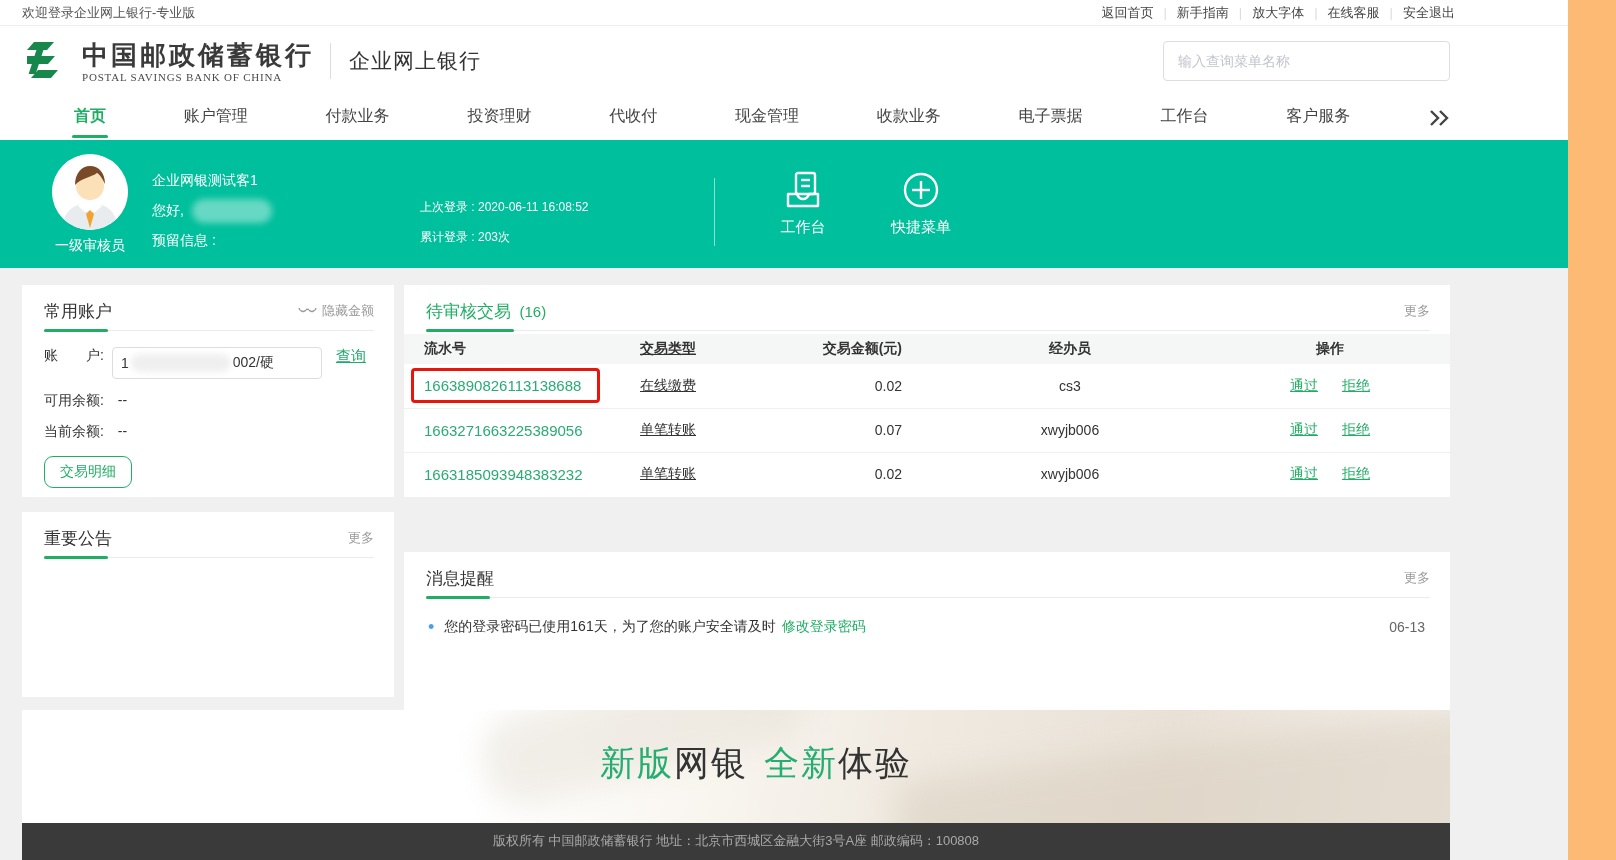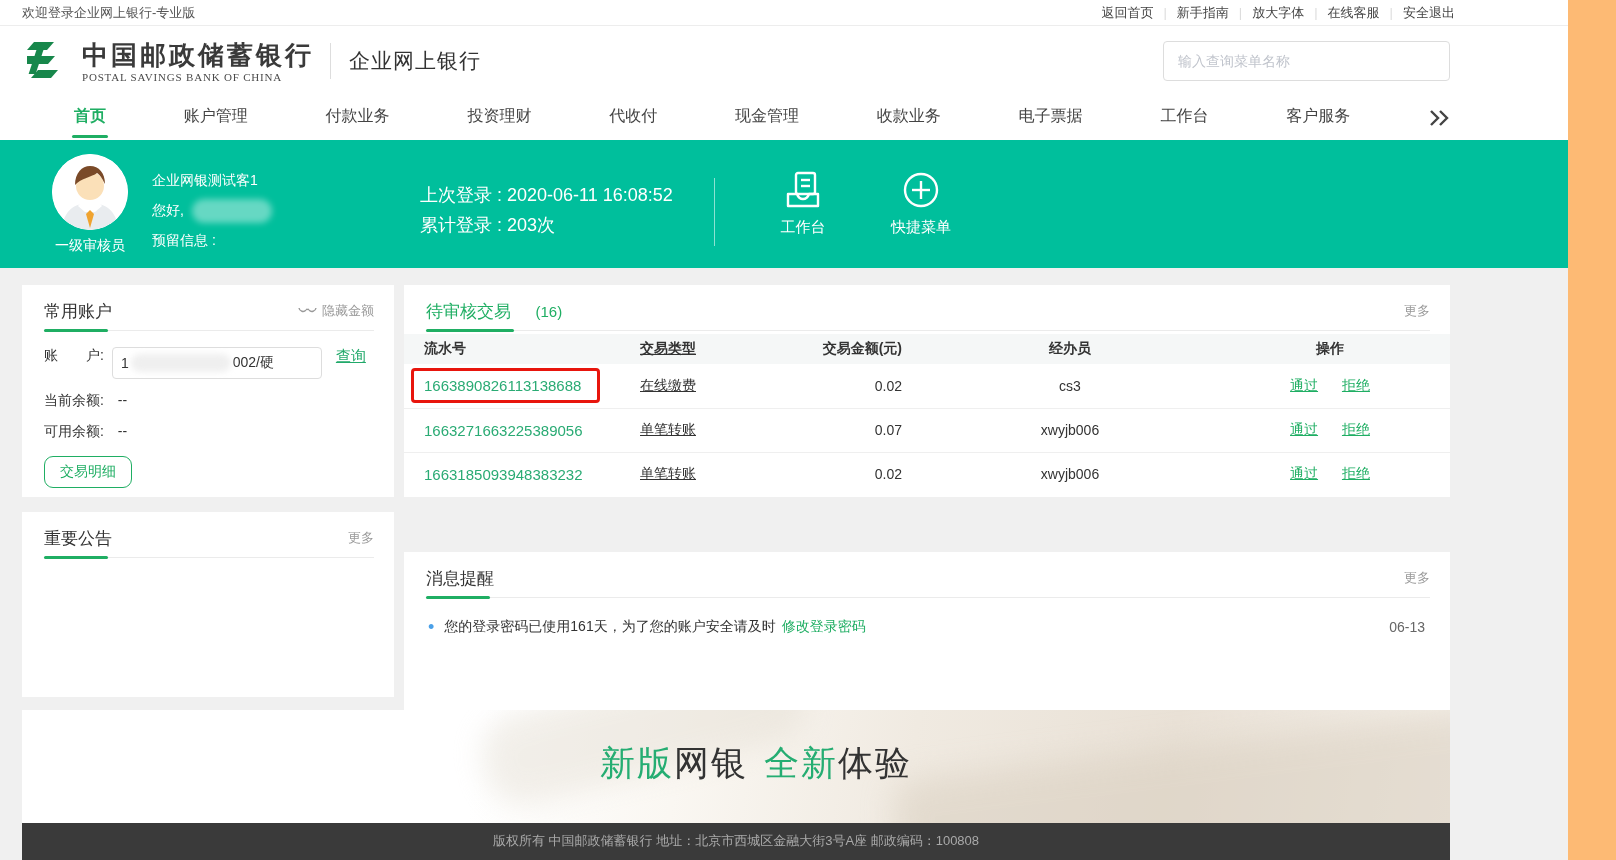--- a/index.html
+++ b/index.html
@@ -46,21 +46,21 @@
 
   
   .greenband{top:140px;height:128px;background:var(--teal);color:#fff;}
   .avatar-wrap{position:absolute;left:52px;top:14px;width:76px;text-align:center;}
   .avatar{width:76px;height:76px;border-radius:50%;overflow:hidden;background:#fff;}
   .avatar-role{margin-top:7px;font-size:14px;color:#fff;white-space:nowrap;}
   .uinfo{position:absolute;left:152px;top:26px;font-size:14px;}
   .uinfo .row{height:30px;display:flex;align-items:center;}
   .blur-pill{display:inline-block;width:80px;height:24px;margin-left:8px;
     background:rgba(255,255,255,.4);border-radius:12px;filter:blur(3px);}
-  .logininfo{position:absolute;left:420px;top:40px;font-size:18px;}
+  .logininfo{position:absolute;left:420px;top:52px;font-size:12px;}
   .logininfo .row{height:30px;display:flex;align-items:center;}
   .vdivider{position:absolute;left:714px;top:38px;width:1px;height:68px;
     background:rgba(255,255,255,.55);}
   .quick{position:absolute;top:30px;width:90px;text-align:center;cursor:pointer;}
   .quick .qicon{height:40px;display:flex;justify-content:center;align-items:center;}
   .quick .qlabel{margin-top:8px;font-size:15px;color:#fff;}
   .quick.q1{left:758px;} .quick.q2{left:876px;}
 
   
   .bodybg{top:268px;height:592px;background:var(--bg);}
@@ -68,21 +68,21 @@
   
   .card{position:absolute;background:#fff;}
   .card-accounts{left:22px;top:285px;width:372px;height:212px;}
   .card-pending{left:404px;top:285px;width:1046px;height:212px;}
   .card-notice{left:22px;top:512px;width:372px;height:185px;}
   .card-message{left:404px;top:512px;width:1046px;height:185px;margin-top:40px;}
   .card-head{display:flex;justify-content:space-between;align-items:center;
     padding:16px 20px 0 22px;height:36px;}
   .card-title{font-size:17px;font-weight:400;color:var(--ink);}
   .card-title.green{color:#1fae63;}
-  .count{font-weight:400;font-size:15px;margin-left:20px;}
+  .count{font-weight:400;font-size:15px;margin-left:4px;}
   .more{font-size:13px;color:#999;cursor:pointer;}
   .card-rule{position:relative;height:1px;background:var(--line);margin:9px 20px 0 22px;}
   .card-rule::before{content:"";position:absolute;left:0;top:-1px;height:3px;
     width:var(--seg,64px);background:#1fae63;border-radius:2px;}
   .hide-amount{display:flex;align-items:center;font-size:13px;color:#999;cursor:pointer;}
   .hide-amount svg{margin-right:5px;}
 
   
   .acct-row{display:flex;align-items:flex-start;margin:16px 0 0 22px;font-size:14px;color:#333;}
   .acct-input{display:flex;align-items:center;width:210px;height:32px;margin-left:8px;
@@ -273,25 +273,25 @@
     <div class="acct-row">
       <span>账　　户:</span>
       <span class="acct-input">
         <span>1</span>
         <span class="blur-smudge"></span>
         <span>002/硬</span>
       </span>
       <a class="query-link">查询</a>
     </div>
     <div class="bal-row">
+      <span>可用余额:</span>
+      <span class="val">--</span>
+    </div>
+    <div class="bal-row">
       <span>当前余额:</span>
-      <span class="val">--</span>
-    </div>
-    <div class="bal-row">
-      <span>可用余额:</span>
       <span class="val">--</span>
     </div>
     <button class="detail-btn">交易明细</button>
   </div>
 
   <div class="card card-pending">
     <div class="card-head">
       <span>
         <span class="card-title green">待审核交易</span>
         <span class="card-title green count">(16)</span>

